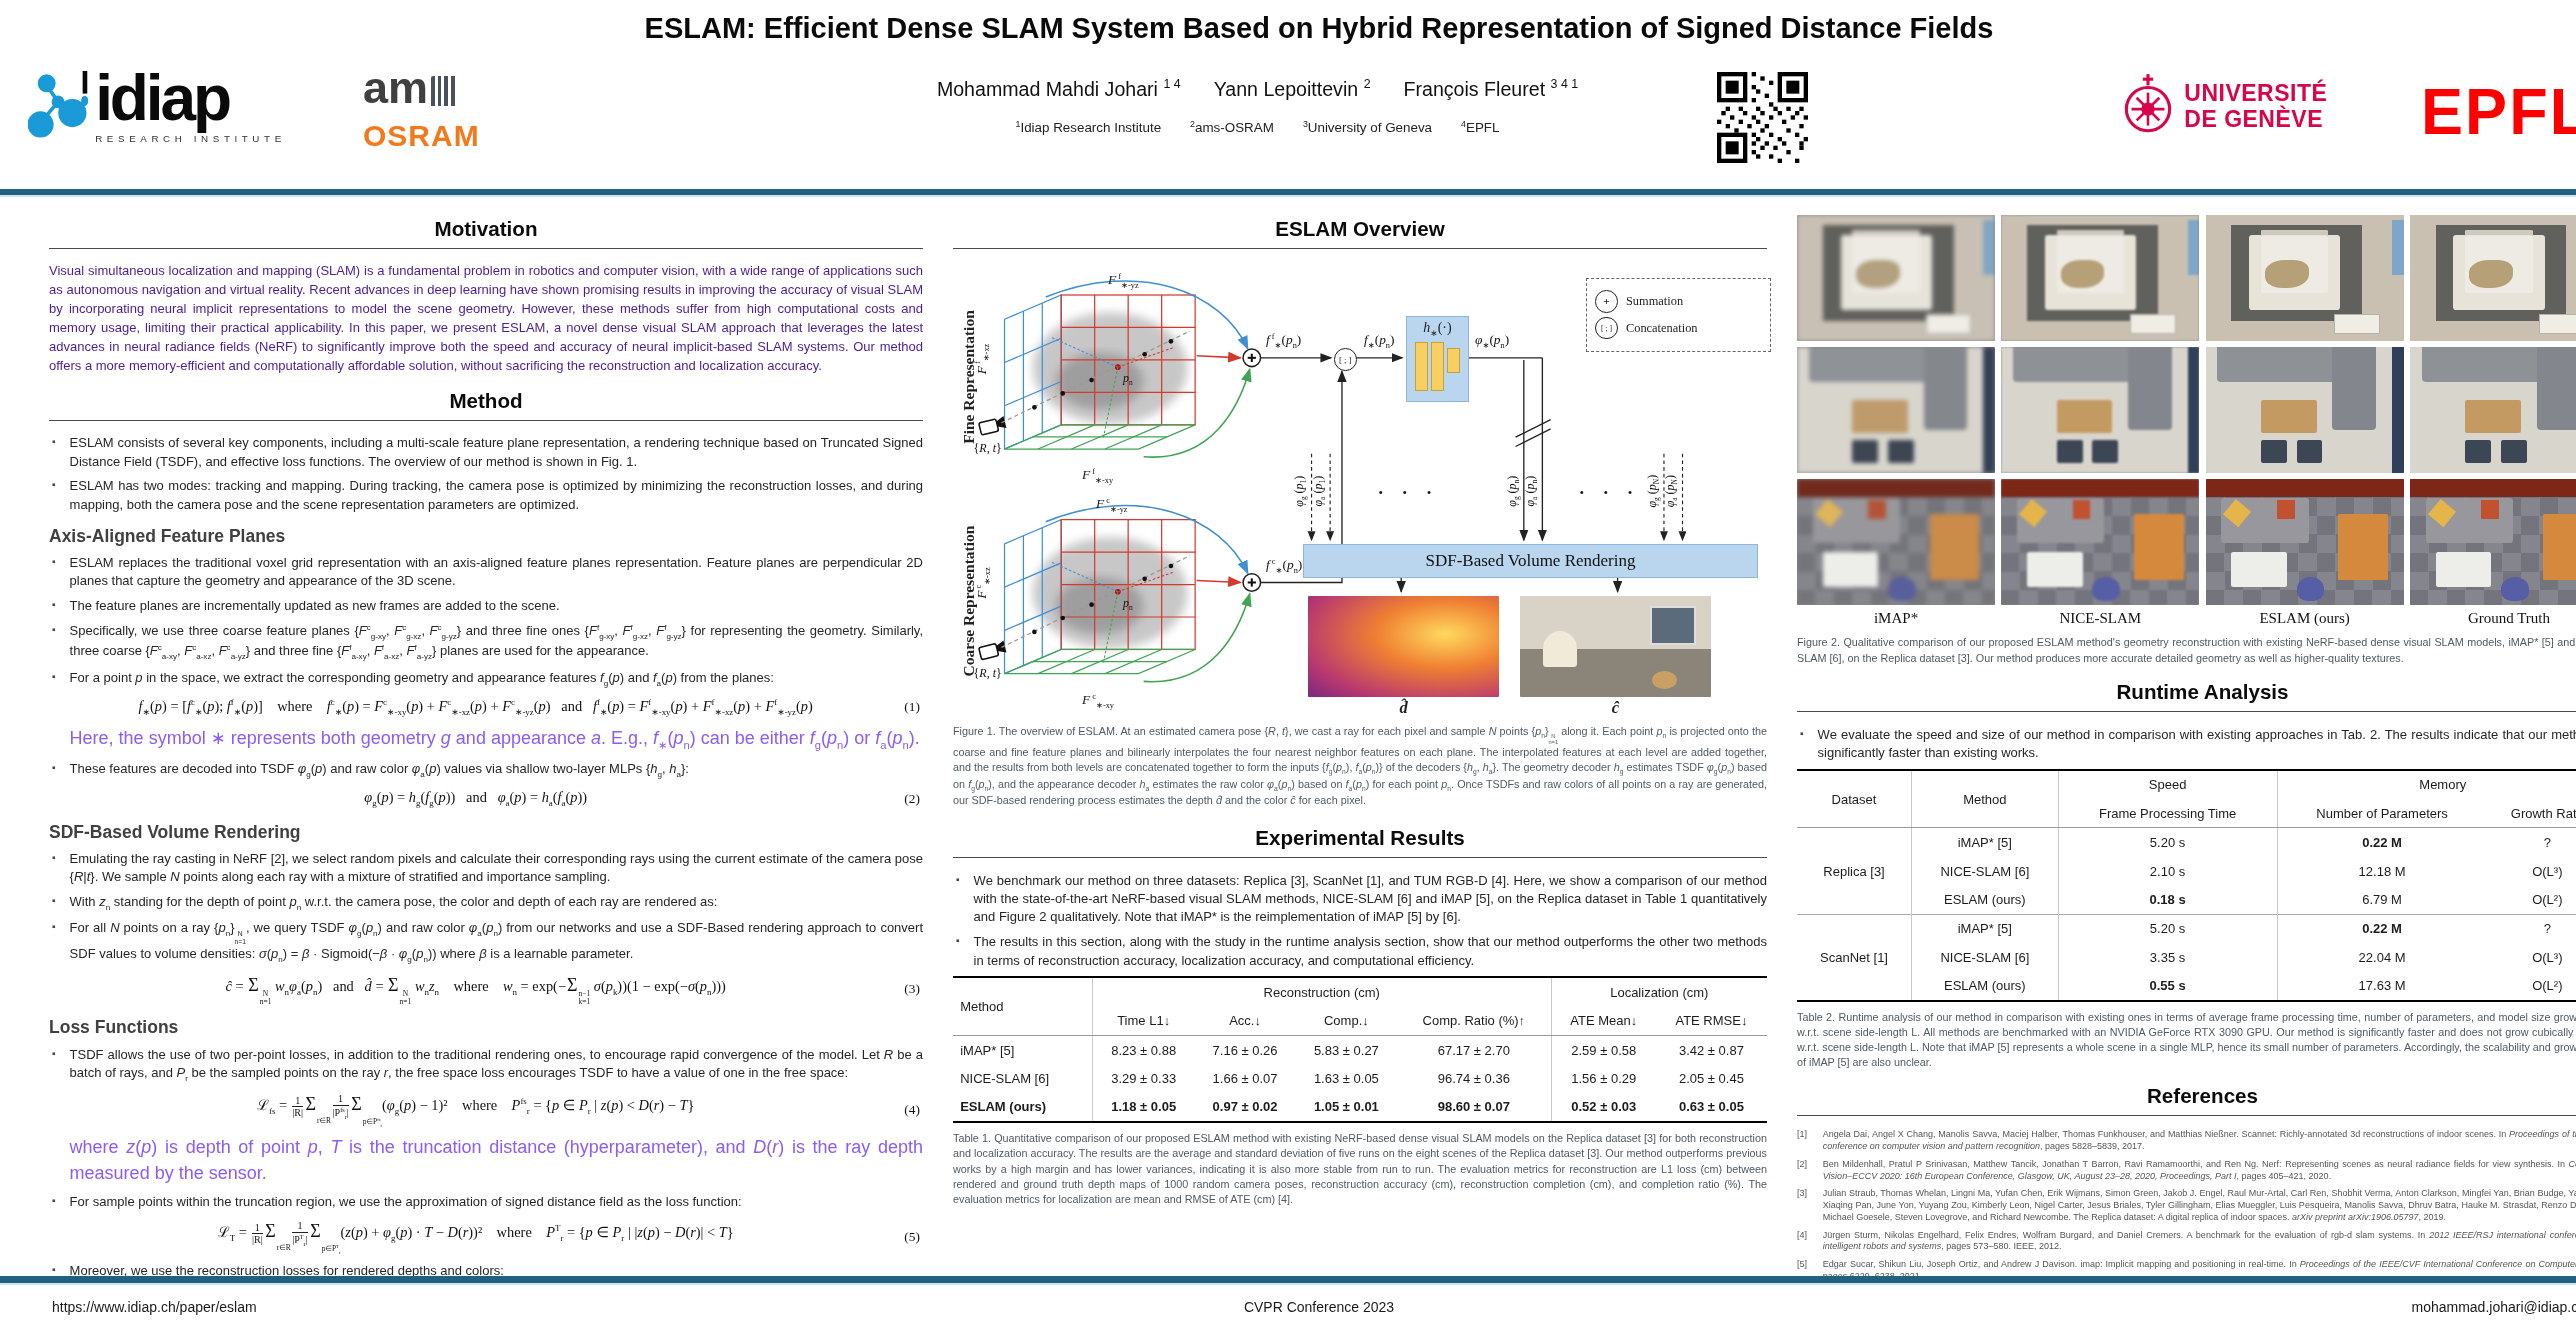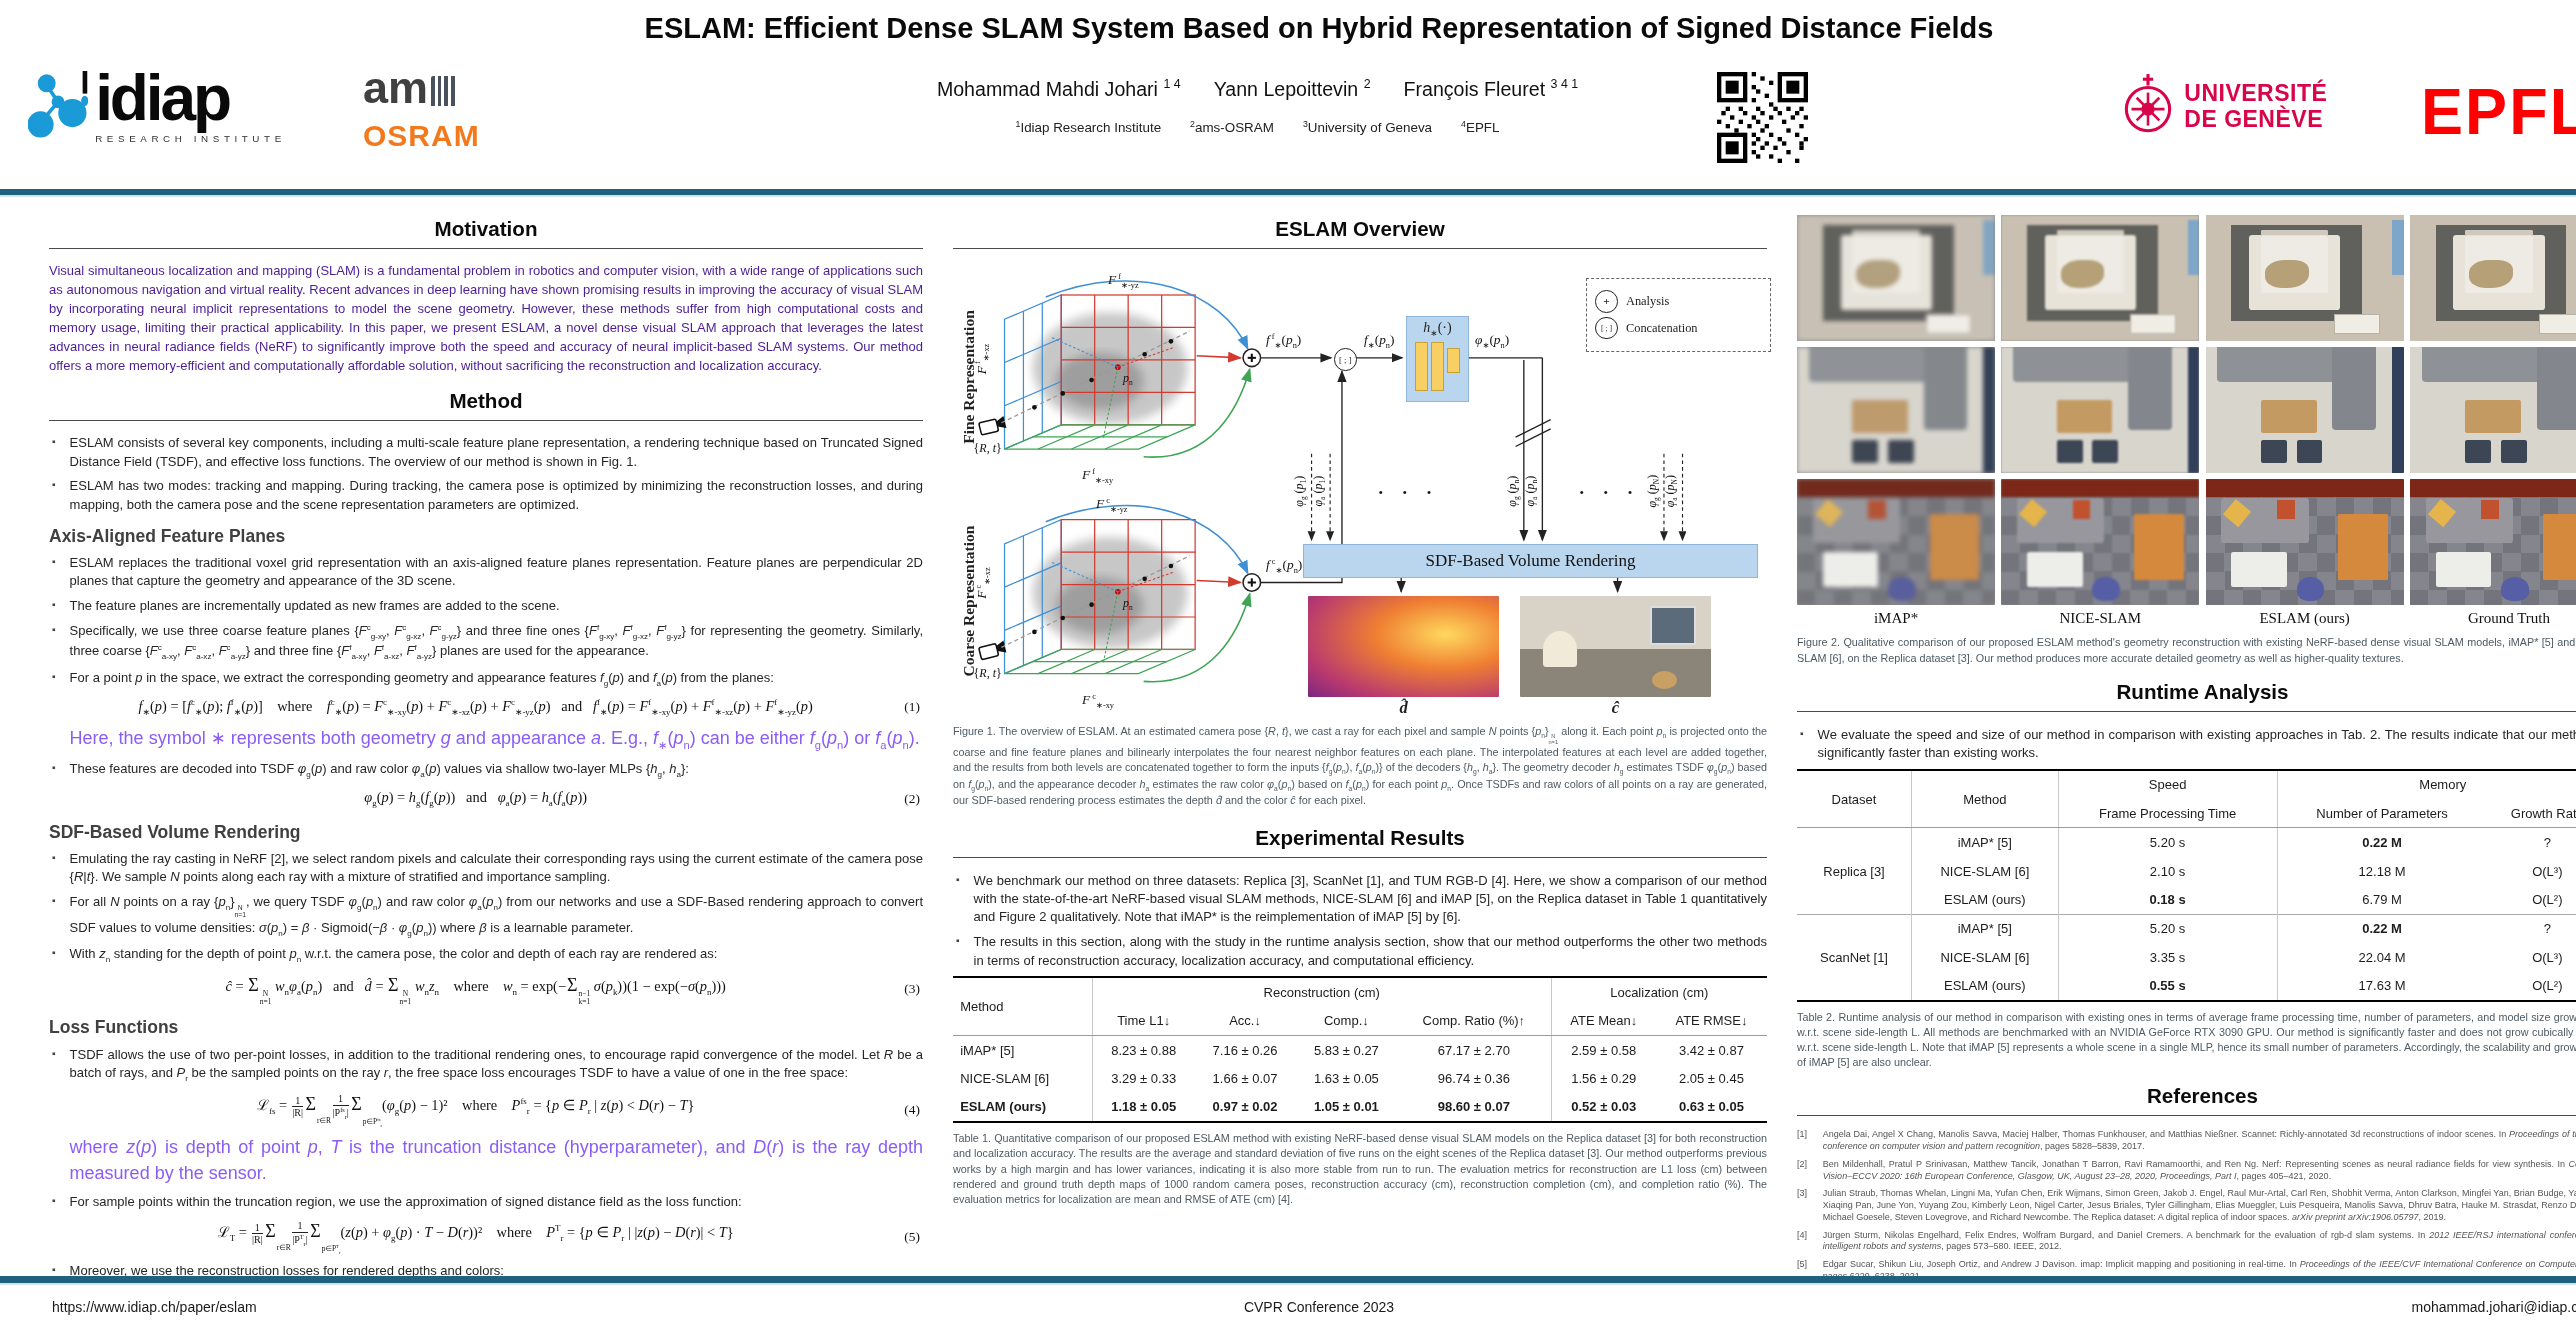--- a/index.html
+++ b/index.html
@@ -294,25 +294,25 @@
     <div class="bullet">The feature planes are incrementally updated as new frames are added to the scene.</div>
     <div class="bullet">Specifically, we use three coarse feature planes {<i>F</i><sup>c</sup><sub>g-xy</sub>, <i>F</i><sup>c</sup><sub>g-xz</sub>, <i>F</i><sup>c</sup><sub>g-yz</sub>} and three fine ones {<i>F</i><sup>f</sup><sub>g-xy</sub>, <i>F</i><sup>f</sup><sub>g-xz</sub>, <i>F</i><sup>f</sup><sub>g-yz</sub>} for representing the geometry. Similarly, three coarse {<i>F</i><sup>c</sup><sub>a-xy</sub>, <i>F</i><sup>c</sup><sub>a-xz</sub>, <i>F</i><sup>c</sup><sub>a-yz</sub>} and three fine {<i>F</i><sup>f</sup><sub>a-xy</sub>, <i>F</i><sup>f</sup><sub>a-xz</sub>, <i>F</i><sup>f</sup><sub>a-yz</sub>} planes are used for the appearance.</div>
     <div class="bullet">For a point <i>p</i> in the space, we extract the corresponding geometry and appearance features <i>f</i><sub>g</sub>(<i>p</i>) and <i>f</i><sub>a</sub>(<i>p</i>) from the planes:</div>
     <div class="eq"><span><i>f</i><sub>∗</sub>(<i>p</i>) = [<i>f</i><sup>c</sup><sub>∗</sub>(<i>p</i>); <i>f</i><sup>f</sup><sub>∗</sub>(<i>p</i>)] &nbsp;&nbsp; where &nbsp;&nbsp; <i>f</i><sup>c</sup><sub>∗</sub>(<i>p</i>) = <i>F</i><sup>c</sup><sub>∗-xy</sub>(<i>p</i>) + <i>F</i><sup>c</sup><sub>∗-xz</sub>(<i>p</i>) + <i>F</i><sup>c</sup><sub>∗-yz</sub>(<i>p</i>) &nbsp; and &nbsp; <i>f</i><sup>f</sup><sub>∗</sub>(<i>p</i>) = <i>F</i><sup>f</sup><sub>∗-xy</sub>(<i>p</i>) + <i>F</i><sup>f</sup><sub>∗-xz</sub>(<i>p</i>) + <i>F</i><sup>f</sup><sub>∗-yz</sub>(<i>p</i>)</span><span class="num">(1)</span></div>
     <div class="note">Here, the symbol ∗ represents both geometry <i>g</i> and appearance <i>a</i>. E.g., <i>f</i><sub>∗</sub>(<i>p</i><sub>n</sub>) can be either <i>f</i><sub>g</sub>(<i>p</i><sub>n</sub>) or <i>f</i><sub>a</sub>(<i>p</i><sub>n</sub>).</div>
     <div class="bullet">These features are decoded into TSDF <i>φ</i><sub>g</sub>(<i>p</i>) and raw color <i>φ</i><sub>a</sub>(<i>p</i>) values via shallow two-layer MLPs {<i>h</i><sub>g</sub>, <i>h</i><sub>a</sub>}:</div>
     <div class="eq"><span><i>φ</i><sub>g</sub>(<i>p</i>) = <i>h</i><sub>g</sub>(<i>f</i><sub>g</sub>(<i>p</i>)) &nbsp; and &nbsp; <i>φ</i><sub>a</sub>(<i>p</i>) = <i>h</i><sub>a</sub>(<i>f</i><sub>a</sub>(<i>p</i>))</span><span class="num">(2)</span></div>
 
     <div class="subhead">SDF-Based Volume Rendering</div>
     <div class="bullet">Emulating the ray casting in NeRF [2], we select random pixels and calculate their corresponding rays using the current estimate of the camera pose {<i>R</i>|<i>t</i>}. We sample <i>N</i> points along each ray with a mixture of stratified and importance sampling.</div>
+    <div class="bullet">With <i>z</i><sub>n</sub> standing for the depth of point <i>p</i><sub>n</sub> w.r.t. the camera pose, the color and depth of each ray are rendered as:</div>
     <div class="bullet">For all <i>N</i> points on a ray {<i>p</i><sub>n</sub>}<span class="lim">
           <span>N</span>
           <span>n=1</span>
         </span>, we query TSDF <i>φ</i><sub>g</sub>(<i>p</i><sub>n</sub>) and raw color <i>φ</i><sub>a</sub>(<i>p</i><sub>n</sub>) from our networks and use a SDF-Based rendering approach to convert SDF values to volume densities: <i>σ</i>(<i>p</i><sub>n</sub>) = <i>β</i> · Sigmoid(−<i>β</i> · <i>φ</i><sub>g</sub>(<i>p</i><sub>n</sub>)) where <i>β</i> is a learnable parameter.</div>
-    <div class="bullet">With <i>z</i><sub>n</sub> standing for the depth of point <i>p</i><sub>n</sub> w.r.t. the camera pose, the color and depth of each ray are rendered as:</div>
     <div class="eq"><span><i>ĉ</i> = <span class="sum">Σ</span><span class="lim">
             <span>N</span>
             <span>n=1</span>
           </span> <i>w</i><sub>n</sub><i>φ</i><sub>a</sub>(<i>p</i><sub>n</sub>) &nbsp; and &nbsp; <i>d̂</i> = <span class="sum">Σ</span><span class="lim">
             <span>N</span>
             <span>n=1</span>
           </span> <i>w</i><sub>n</sub><i>z</i><sub>n</sub> &nbsp;&nbsp; where &nbsp;&nbsp; <i>w</i><sub>n</sub> = exp(−<span class="sum">Σ</span><span class="lim">
             <span>n−1</span>
             <span>k=1</span>
           </span> <i>σ</i>(<i>p</i><sub>k</sub>))(1 − exp(−<i>σ</i>(<i>p</i><sub>n</sub>)))</span><span class="num">(3)</span></div>
@@ -490,21 +490,21 @@
         <div class="bars">
             <div class="bar-t"></div>
             <div class="bar-t"></div>
             <div class="bar-s"></div>
           </div>
       </div>
 
       <div class="legend">
         <div class="legrow">
           <div class="legsym">+</div>
-          <div class="legtxt">Analysis</div>
+          <div class="legtxt">Summation</div>
         </div>
         <div class="legrow">
           <div class="legsym" style="font-size:7.7px;font-weight:400">[ ; ]</div>
           <div class="legtxt">Concatenation</div>
         </div>
       </div>
 
       <div class="rlab" style="left:303px;top:221px"><i>φ</i><sub>g</sub> (<i>p</i><sub>1</sub>)</div>
       <div class="rlab" style="left:322px;top:221px"><i>φ</i><sub>a</sub> (<i>p</i><sub>1</sub>)</div>
       <div class="rlab" style="left:516px;top:221px"><i>φ</i><sub>g</sub> (<i>p</i><sub>n</sub>)</div>

